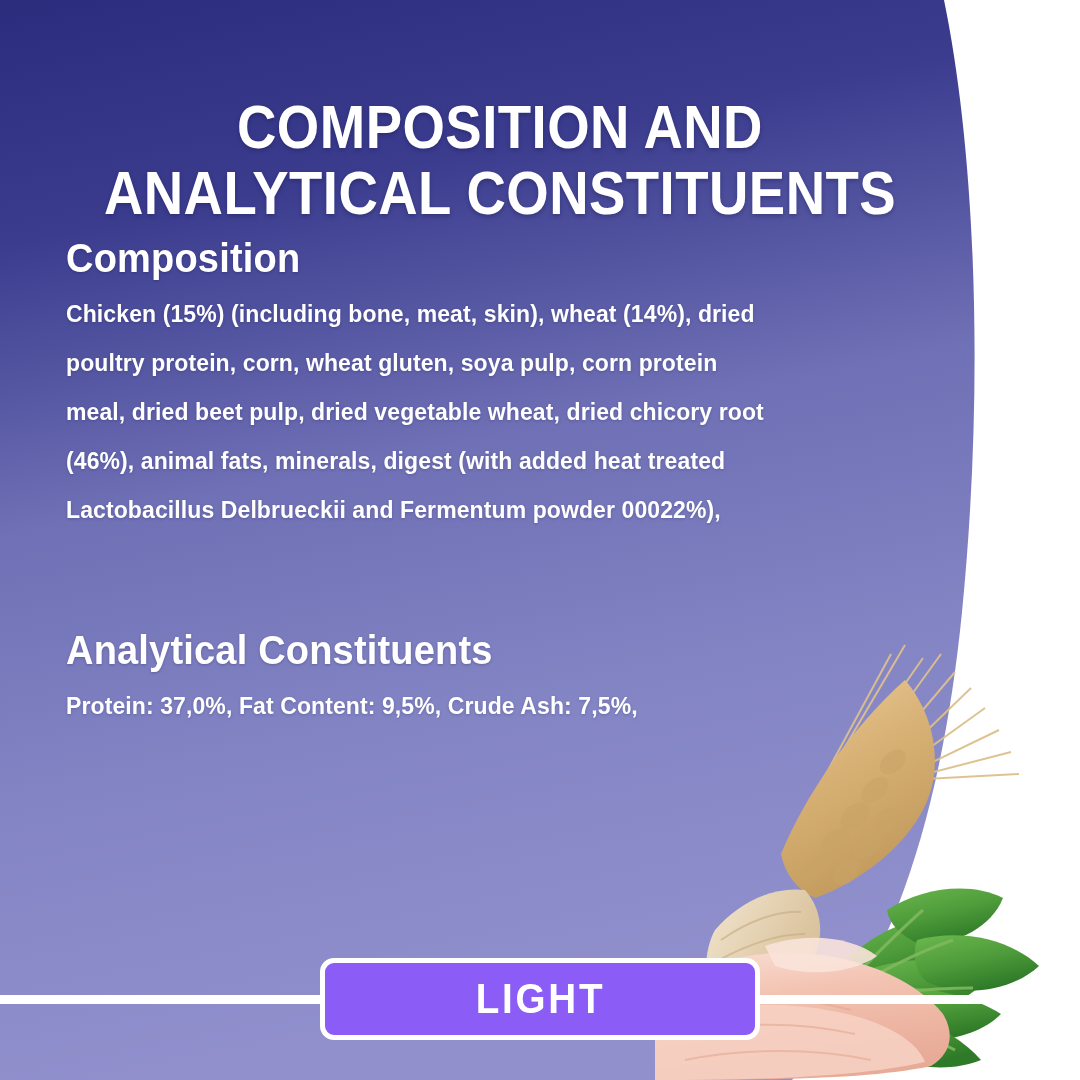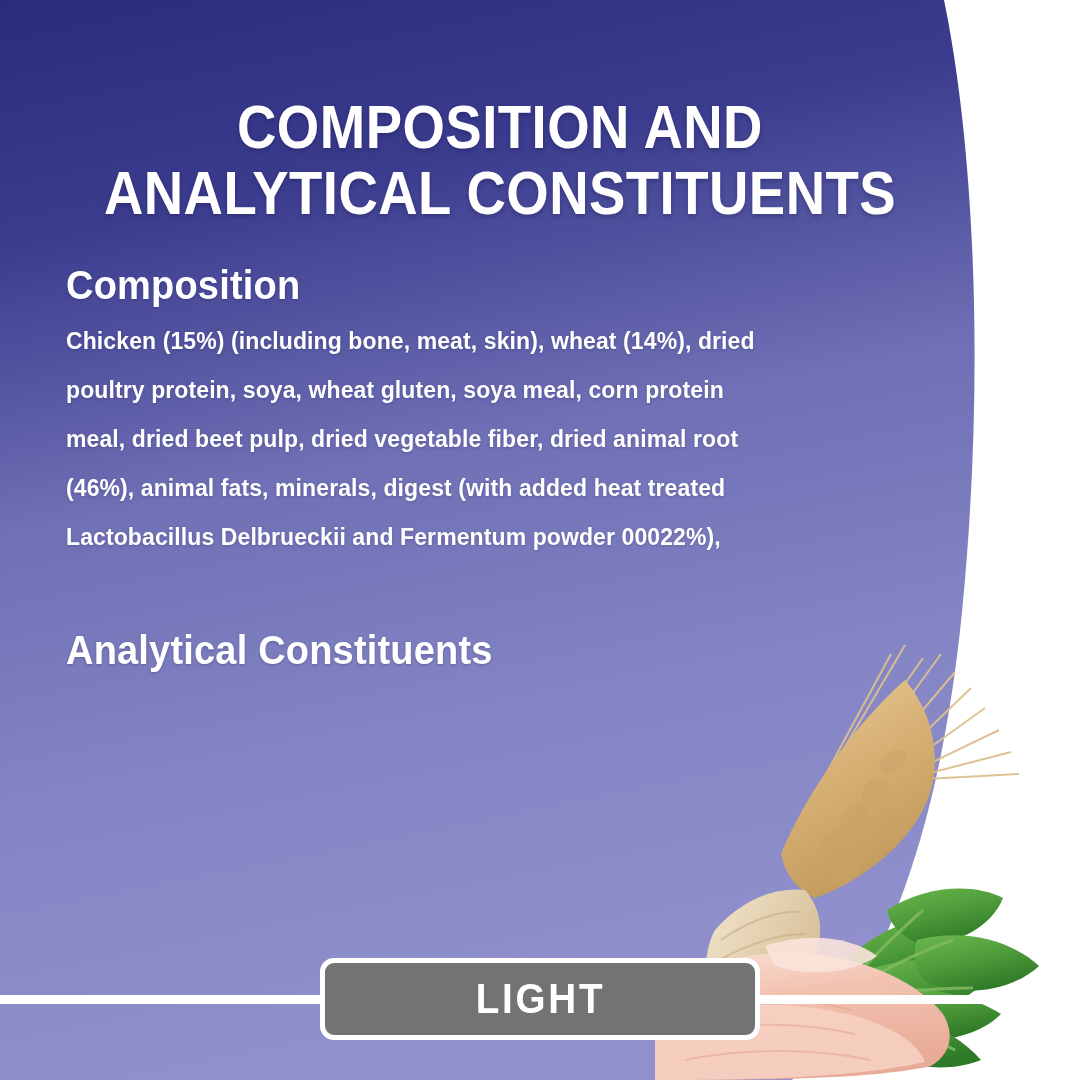--- a/index.html
+++ b/index.html
@@ -70,41 +70,41 @@
   .sec-body {
     font-size: 23px;
     line-height: 49px;
     font-weight: 700;
     letter-spacing: 0.1px;
     margin: 0;
     text-shadow: 0 1px 3px rgba(20,20,70,0.22);
   }
   .sec-body .ln { display: block; white-space: nowrap; }
 
-  #composition { top: 236px; width: 930px; margin-top: 27px; }
+  #composition { top: 236px; width: 930px; }
   #analytical  { top: 628px; width: 860px; }
 
   
   .rule {
     position: absolute;
     height: 9px;
     background: #ffffff;
     top: 995px;
   }
   #rule-left  { left: 0;   width: 330px; }
   #rule-right { left: 750px; width: 330px; }
 
   #badge {
     position: absolute;
     left: 320px;
     top: 958px;
     width: 440px;
     height: 82px;
     box-sizing: border-box;
-    background: #737373;
+    background: #8b5cf6;
     border: 5px solid #ffffff;
     border-radius: 14px;
     display: flex;
     align-items: center;
     justify-content: center;
   }
   #badge-label {
     color: #ffffff;
     font-size: 42px;
     font-weight: 700;
@@ -228,30 +228,31 @@
 
   <h1 id="title">
     <span class="ln">COMPOSITION AND</span>
     <span class="ln">ANALYTICAL CONSTITUENTS</span>
   </h1>
 
   <section class="section" id="composition">
     <h2 class="sec-head">Composition</h2>
     <p class="sec-body">
       <span class="ln">Chicken (15%) (including bone, meat, skin), wheat (14%), dried</span>
-      <span class="ln">poultry protein, soya, wheat gluten, soya meal, corn protein</span>
-      <span class="ln">meal, dried beet pulp, dried vegetable fiber, dried animal root</span>
+      <span class="ln">poultry protein, corn, wheat gluten, soya pulp, corn protein</span>
+      <span class="ln">meal, dried beet pulp, dried vegetable wheat, dried chicory root</span>
       <span class="ln">(46%), animal fats, minerals, digest (with added heat treated</span>
       <span class="ln">Lactobacillus Delbrueckii and Fermentum powder 00022%),</span>
     </p>
   </section>
 
   <section class="section" id="analytical">
     <h2 class="sec-head">Analytical Constituents</h2>
     <p class="sec-body">
+      <span class="ln">Protein: 37,0%, Fat Content: 9,5%, Crude Ash: 7,5%,</span>
     </p>
   </section>
 
   <div class="rule" id="rule-left"></div>
   <div class="rule" id="rule-right"></div>
 
   <div id="badge">
     <span id="badge-label">LIGHT</span>
   </div>
 

